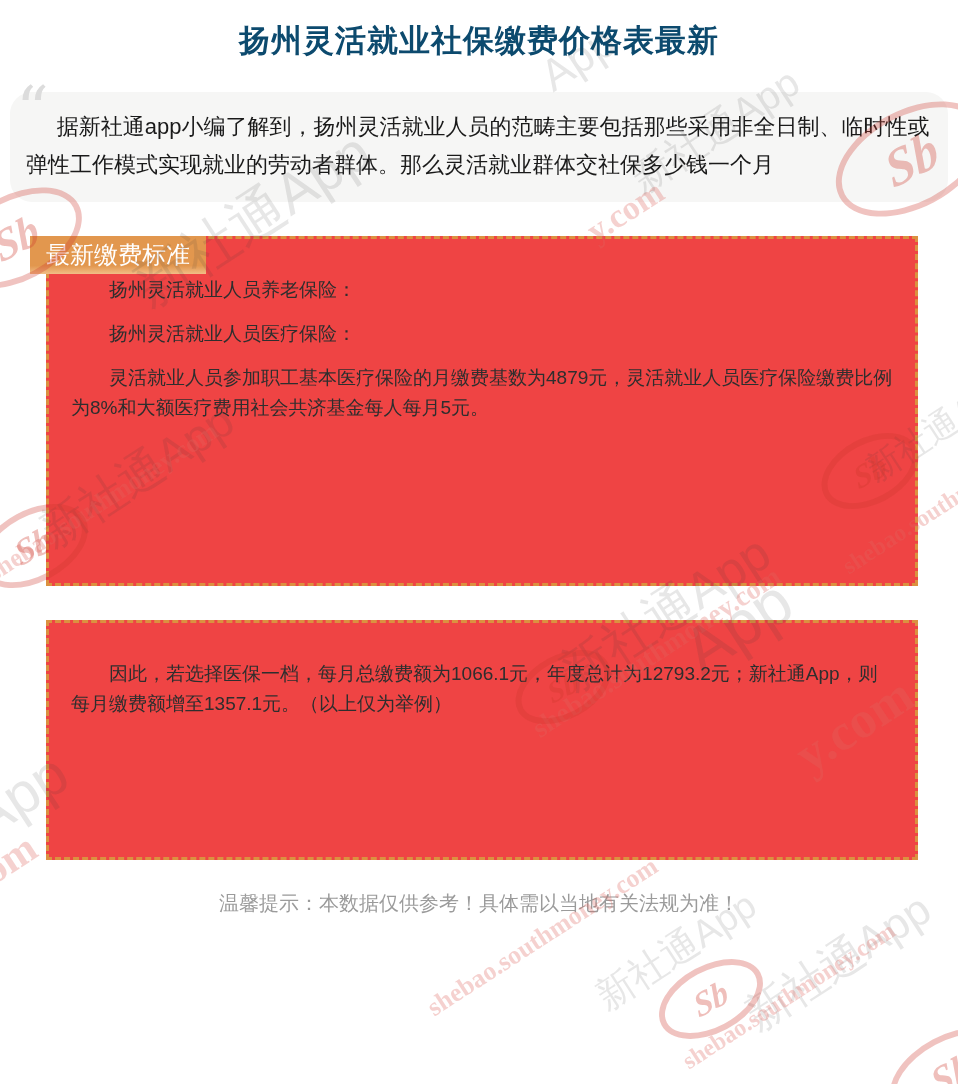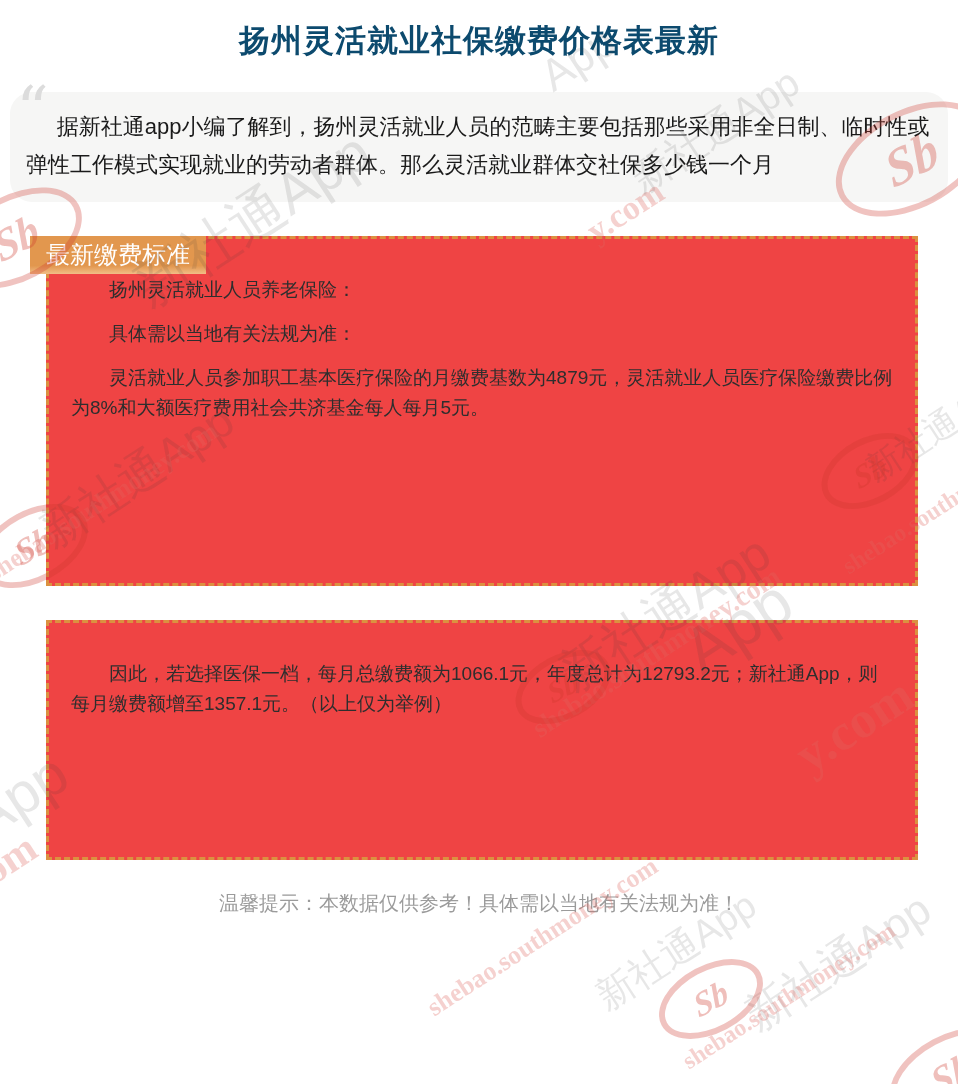--- a/index.html
+++ b/index.html
@@ -92,21 +92,21 @@
 
   <div class="intro-card">
     <span class="quote-icon">“</span>
     <p class="intro-text">据新社通app小编了解到，扬州灵活就业人员的范畴主要包括那些采用非全日制、临时性或弹性工作模式实现就业的劳动者群体。那么灵活就业群体交社保多少钱一个月</p>
   </div>
 
   <div class="section section-1">
     <div class="section-header">最新缴费标准</div>
     <div class="dashed-box box-1">
       <p>扬州灵活就业人员养老保险：</p>
-      <p>具体需以当地有关法规为准：</p>
+      <p>扬州灵活就业人员医疗保险：</p>
       <p>灵活就业人员参加职工基本医疗保险的月缴费基数为4879元，灵活就业人员医疗保险缴费比例为8%和大额医疗费用社会共济基金每人每月5元。</p>
     </div>
   </div>
 
   <div class="section section-2">
     <div class="dashed-box box-2">
       <p>因此，若选择医保一档，每月总缴费额为1066.1元，年度总计为12793.2元；新社通App，则每月缴费额增至1357.1元。（以上仅为举例）</p>
     </div>
   </div>
 

